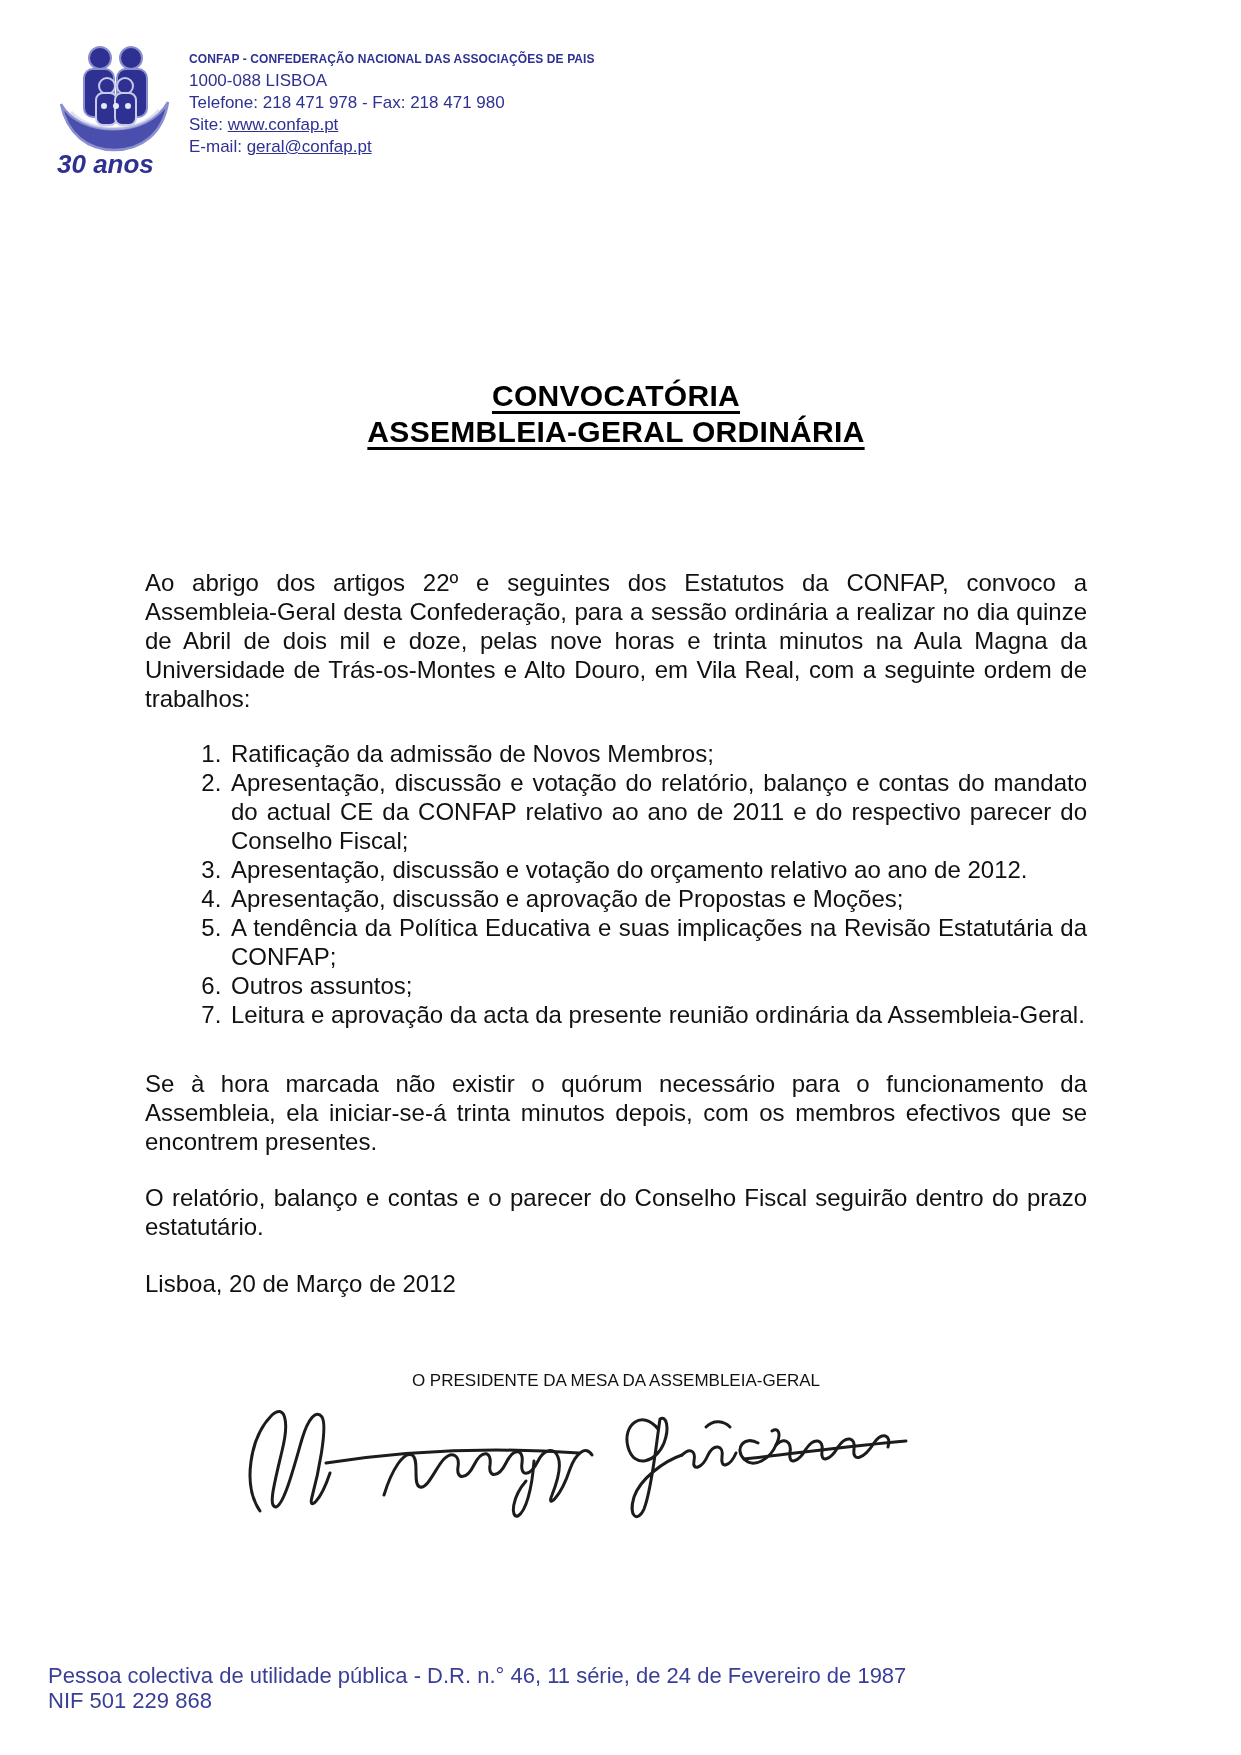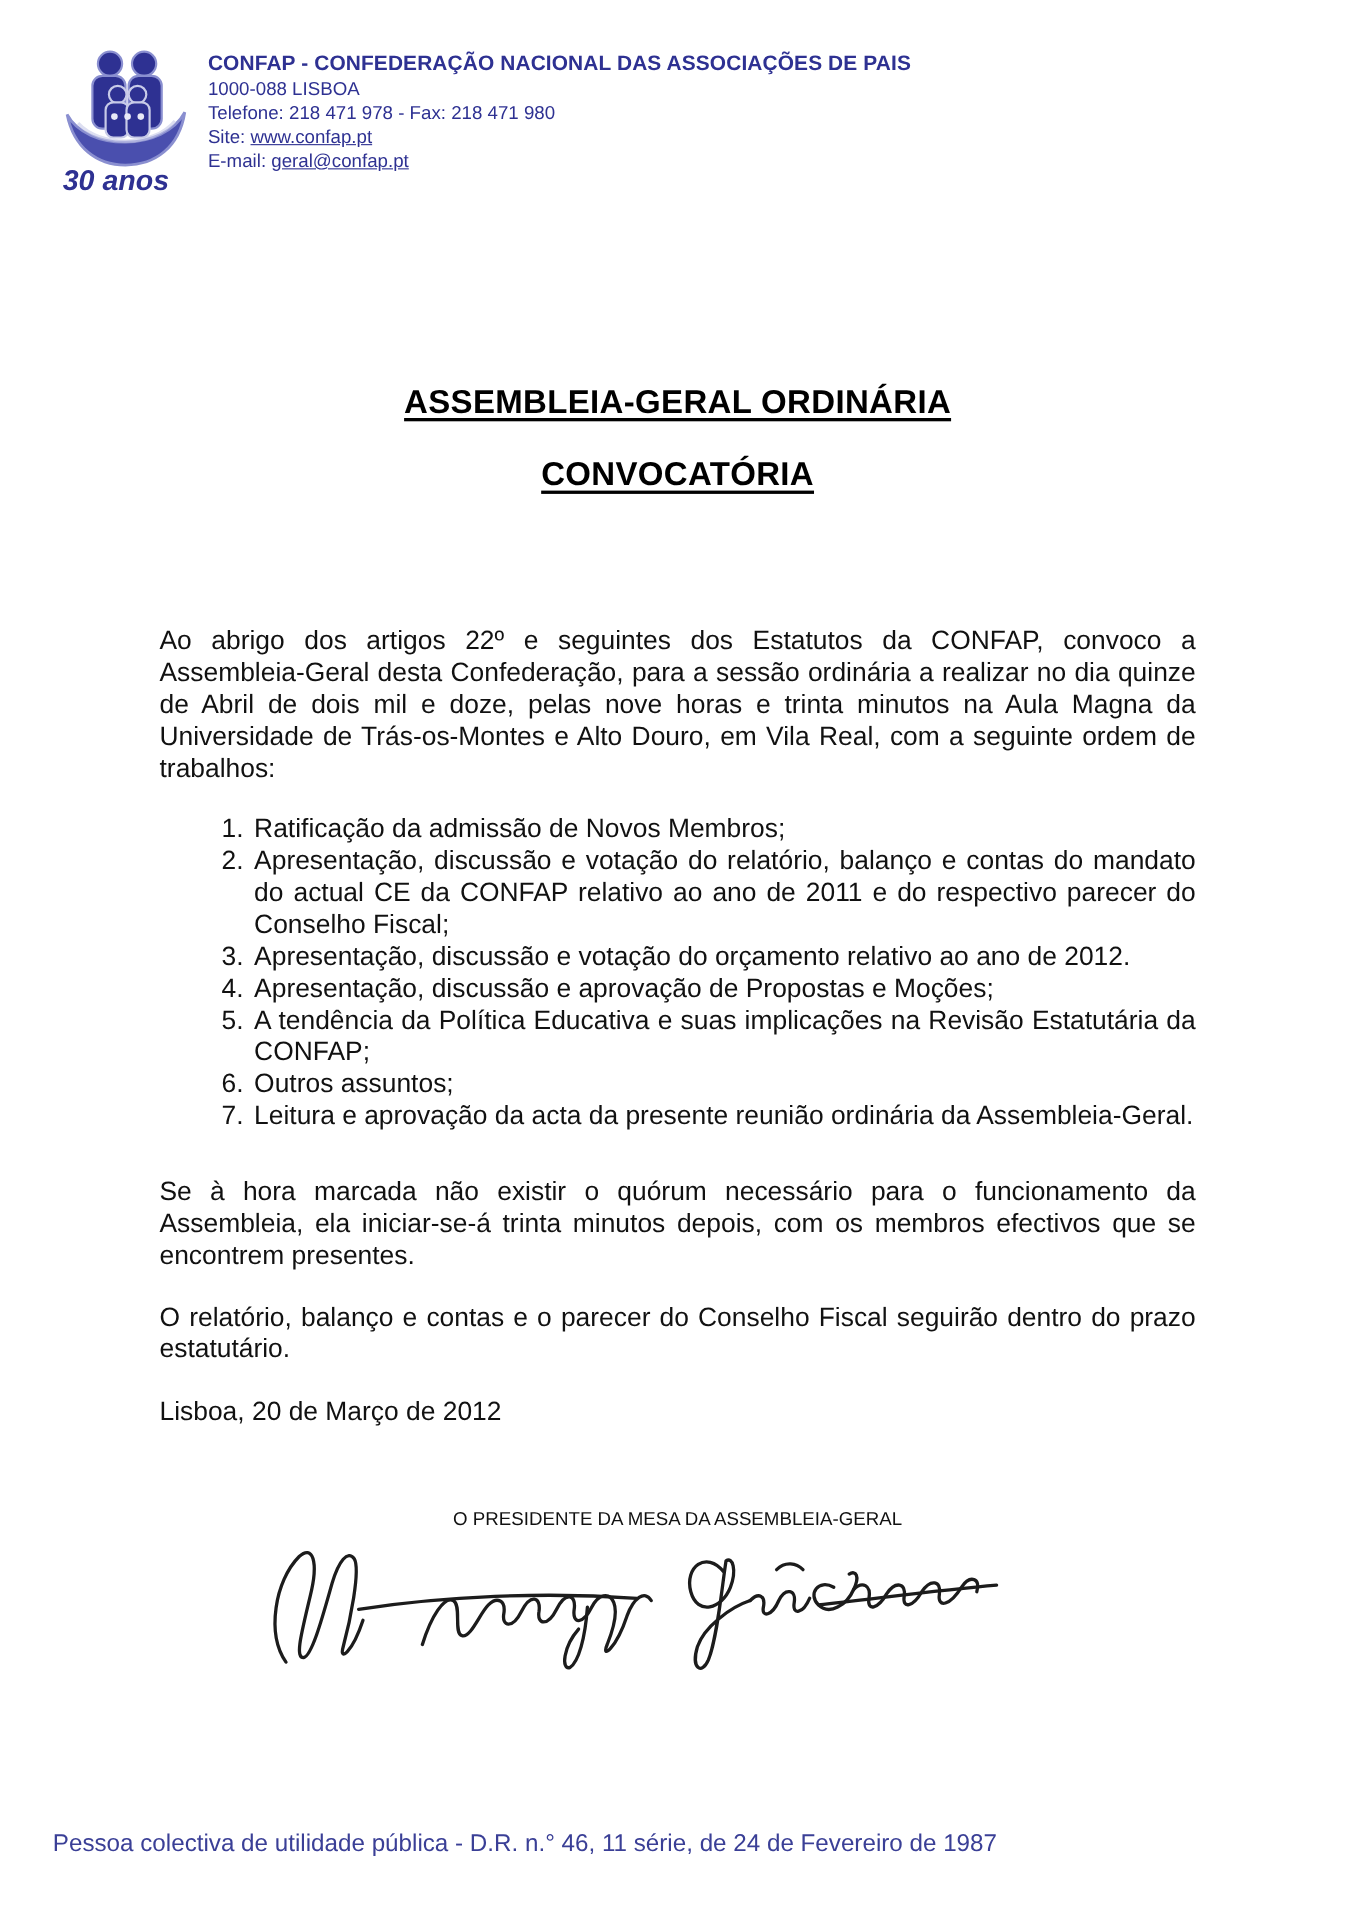--- a/index.html
+++ b/index.html
@@ -33,21 +33,21 @@
   .contact {
     margin-left: 16px;
     color: #2e3192;
     font-size: 17px;
     line-height: 22px;
     padding-top: 6px;
     white-space: nowrap;
   }
   .contact .org-name {
     font-weight: bold;
-    font-size: 19px;
+    font-size: 12px;
     letter-spacing: 0.1px;
   }
   .contact a, .contact .linkish {
     color: #2e3192;
     text-decoration: underline;
     cursor: pointer;
   }
 
   
   .content {
@@ -159,22 +159,22 @@
     <div class="contact">
       <div class="org-name">CONFAP - CONFEDERAÇÃO NACIONAL DAS ASSOCIAÇÕES DE PAIS</div>
       <div>1000-088 LISBOA</div>
       <div>Telefone: 218 471 978 - Fax: 218 471 980</div>
       <div><span>Site: </span><span class="linkish">www.confap.pt</span></div>
       <div><span>E-mail: </span><span class="linkish">geral@confap.pt</span></div>
     </div>
   </div>
 
   <div class="content">
+    <h1 class="doc-title doc-subtitle">CONVOCATÓRIA</h1>
     <h1 class="doc-title">ASSEMBLEIA-GERAL ORDINÁRIA</h1>
-    <h1 class="doc-title doc-subtitle">CONVOCATÓRIA</h1>
 
     <p class="intro">Ao abrigo dos artigos 22º e seguintes dos Estatutos da CONFAP, convoco a Assembleia-Geral desta Confederação, para a sessão ordinária a realizar no dia quinze de Abril de dois mil e doze, pelas nove horas e trinta minutos na Aula Magna da Universidade de Trás-os-Montes e Alto Douro, em Vila Real, com a seguinte ordem de trabalhos:</p>
 
     <ol class="agenda">
       <li>Ratificação da admissão de Novos Membros;</li>
       <li>Apresentação, discussão e votação do relatório, balanço e contas do mandato do actual CE da CONFAP relativo ao ano de 2011 e do respectivo parecer do Conselho Fiscal;</li>
       <li>Apresentação, discussão e votação do orçamento relativo ao ano de 2012.</li>
       <li>Apresentação, discussão e aprovação de Propostas e Moções;</li>
       <li>A tendência da Política Educativa e suas implicações na Revisão Estatutária da CONFAP;</li>
       <li>Outros assuntos;</li>
@@ -199,15 +199,16 @@
         <path d="M472,28 C480,20 490,22 496,28"></path>
         <path d="M524,44 C510,36 500,50 510,60 C520,70 536,60 542,46 C548,34 544,28 538,32"></path>
         <path d="M542,46 C550,38 558,42 556,54 C554,66 564,64 572,50 C580,38 590,40 588,52 C586,64 596,62 604,48 C612,36 622,38 620,50 C618,64 630,60 640,44 C648,32 658,36 654,48"></path>
         <path d="M510,60 C564,54 624,46 672,42"></path>
       </g>
     </svg>
   </div>
 
   <div class="doc-footer">
     <div>Pessoa colectiva de utilidade pública - D.R. n.° 46, 11 série, de 24 de Fevereiro de 1987</div>
+    <div>NIF 501 229 868</div>
   </div>
 
 </div>
 
 </body></html>

